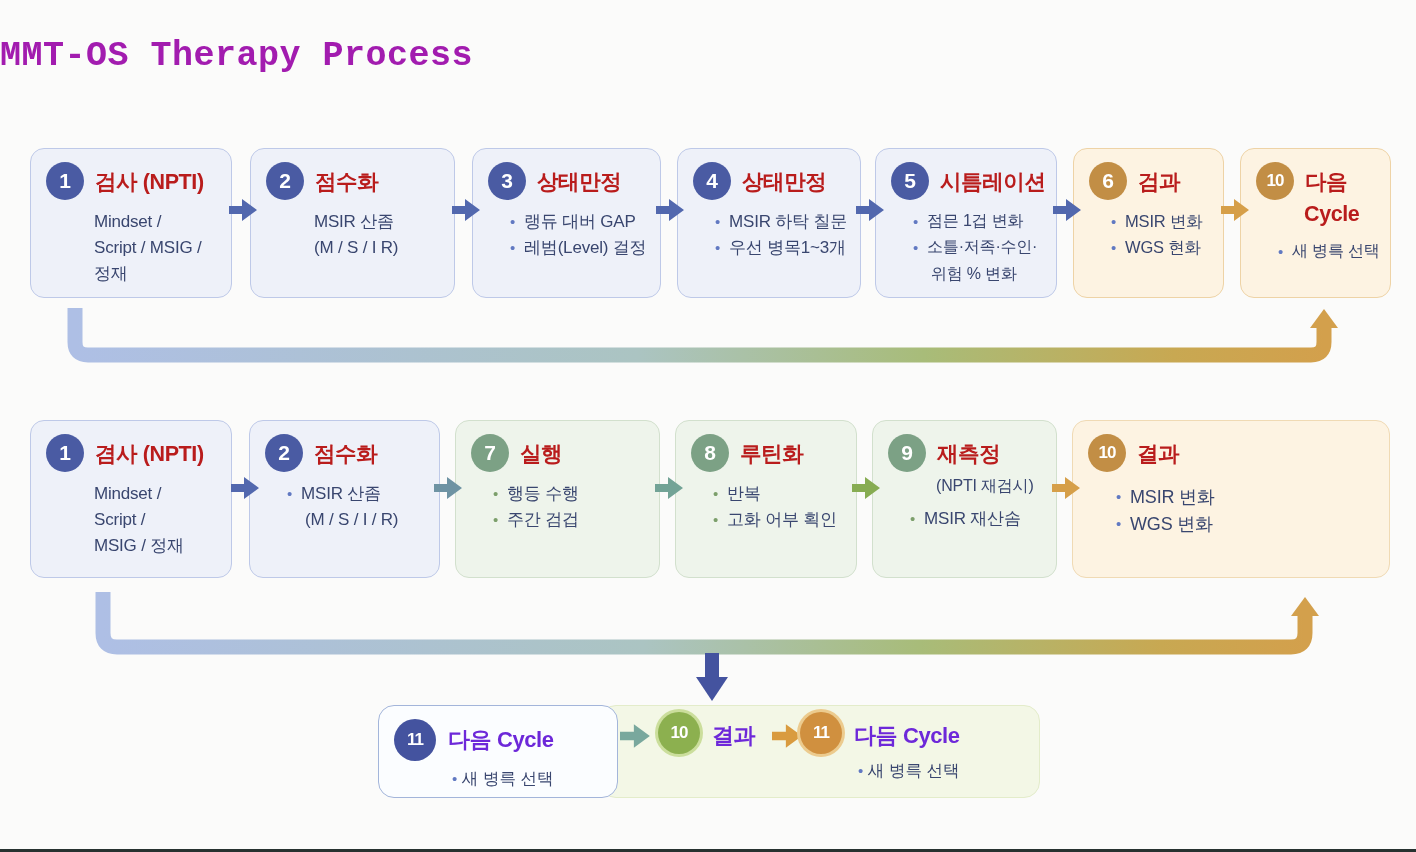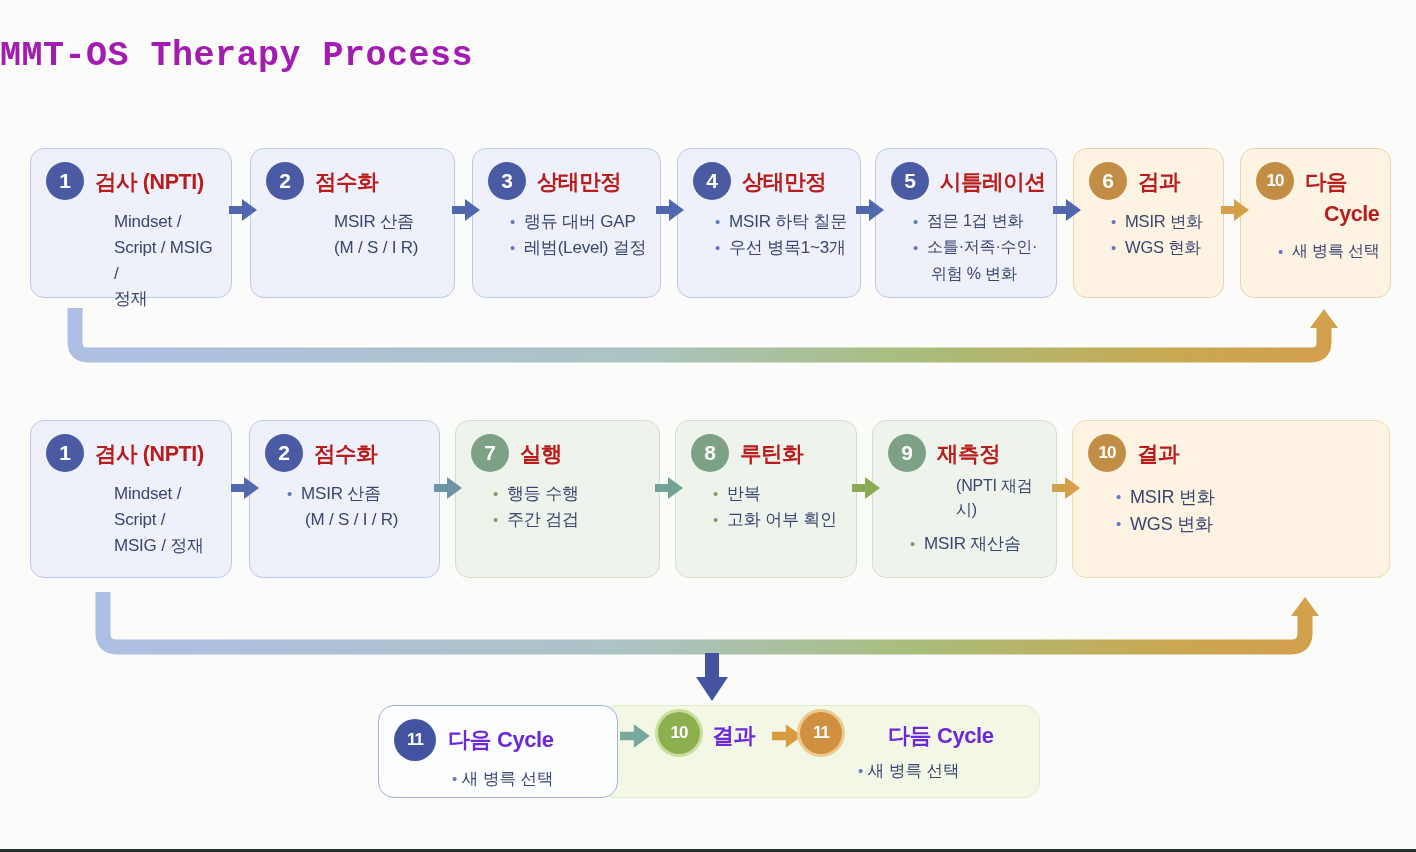--- a/index.html
+++ b/index.html
@@ -27,21 +27,21 @@
   .two  { font-size:17px; letter-spacing:-1px; }
   .num-blue  { background:#4a5ba3; }
   .num-gold  { background:#c28e45; }
   .num-green { background:#7ca185; }
   .num-lime   { background:#8cb04f; box-shadow:0 0 0 3px #cbde9c; }
   .num-orange { background:#d0903f; box-shadow:0 0 0 3px #ecc globally; }
   .num-orange { background:#d0903f; box-shadow:0 0 0 3px #ecცb; }
   .num-orange { background:#d0903f; box-shadow:0 0 0 3px #eccb8e; }
   .btitle { font-size:21.5px; font-weight:700; color:#b91c1c; letter-spacing:-0.4px; white-space:nowrap; }
   .body  { margin-top:9px; color:#39466f; font-size:17px; line-height:1.52; letter-spacing:-0.2px; }
-  .indent48 { margin-left:68px; }
+  .indent48 { margin-left:48px; }
   .indent22 { margin-left:22px; }
   .indent28 { margin-left:28px; }
   .bullet { display:flex; gap:9px; align-items:flex-start; white-space:nowrap; }
   .dot { font-size:15px; line-height:1.75; }
   .dot-blue  { color:#6179c2; }
   .dot-green { color:#7c9f6b; }
   .cont { margin-left:18px; }
   .arrow { position:absolute; z-index:4; }
   .ar-blue path  { fill:#5268ae; }
   .ar-gold path  { fill:#d69f49; }
@@ -346,20 +346,20 @@
     </svg>
 
   <div class="badge sz42 two num-lime bottom-abs" style="left:658px; top:712px;">10</div>
   <div class="btext bottom-abs" style="left:712px; top:721px;">결과</div>
 
   <svg class="bottom-abs" style="left:772px; top:722px;" width="32" height="28" viewBox="0 0 30 26">
       <path d="M0 9 H13 V2 L28 13 L13 24 V17 H0 Z" fill="#d99b3f"></path>
     </svg>
 
   <div class="badge sz42 two num-orange bottom-abs" style="left:800px; top:712px;">11</div>
-  <div class="btext bottom-abs" style="left:888px; top:721px;">다듬 Cycle</div>
+  <div class="btext bottom-abs" style="left:854px; top:721px;">다듬 Cycle</div>
   <div class="bbullet bottom-abs" style="left:858px; top:758px;">
     <span class="dot dot-blue">•</span>
     <span>새 병륵 선택</span>
   </div>
 
   <div class="bottom-strip"></div>
 </div>
 
 </body></html>

